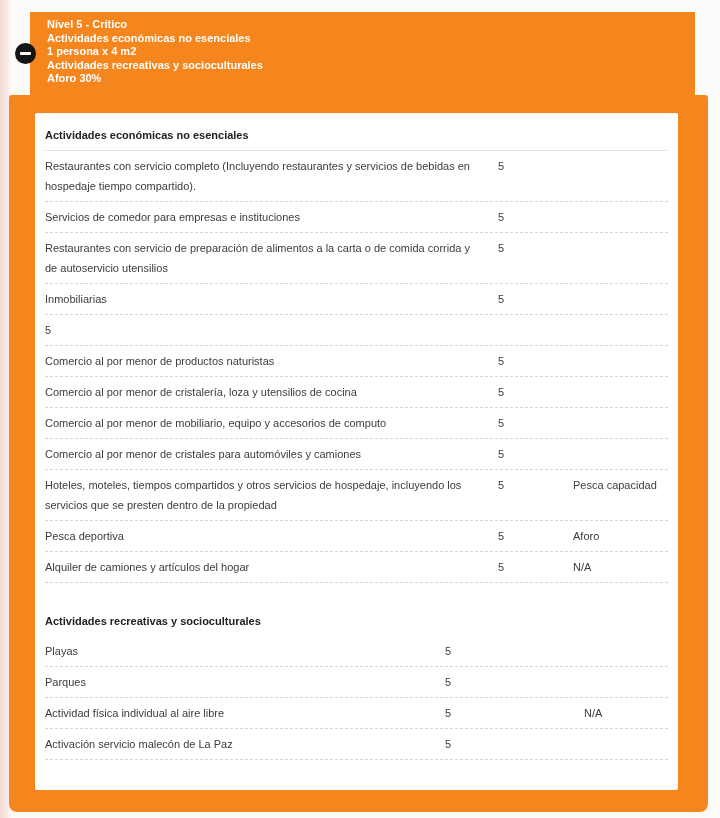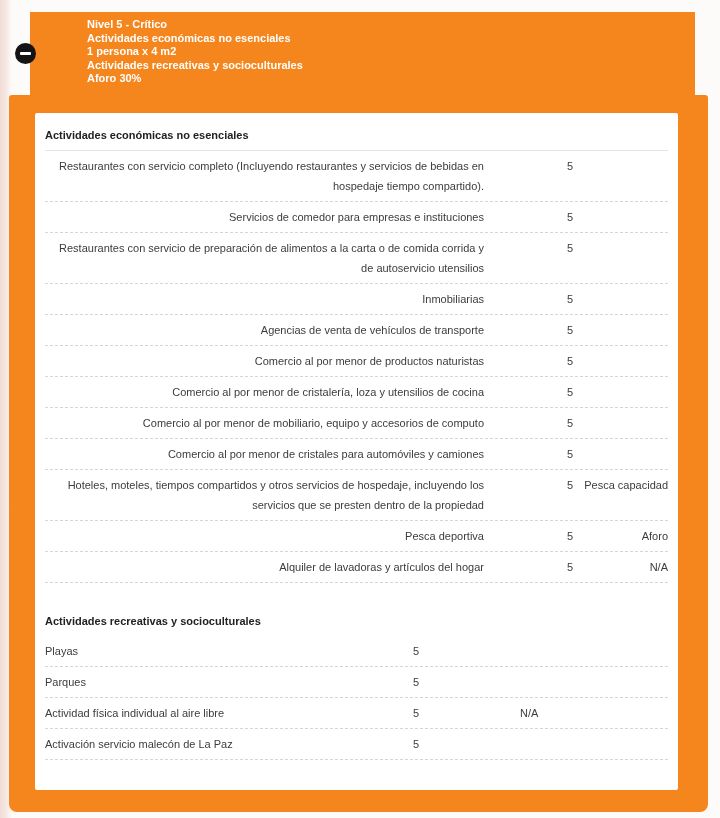--- a/index.html
+++ b/index.html
@@ -19,21 +19,20 @@
     background: #f5861d;
     padding: 6px 10px 0 17px;
     cursor: pointer;
   }
   .banner-line {
     color: #ffffff;
     font-size: 11px;
     font-weight: bold;
     line-height: 13.5px;
     white-space: nowrap;
-    margin-left: 40px;
   }
 
   
   .minus-badge {
     position: absolute;
     left: 15px; top: 43px;
     width: 21px; height: 21px;
     background: #141414;
     border-radius: 50%;
     z-index: 3;
@@ -76,22 +75,22 @@
   }
   .layout-wide .section-title { border-bottom: 1px solid #e4e4e4; }
   .layout-narrow { margin-top: 18px; }
 
   .row {
     display: grid;
     align-items: start;
     padding: 5px 0;
     border-bottom: 1px dashed #d6d6d6;
   }
-  .layout-wide .row   { grid-template-columns: 453px 75px 1fr; text-align: right; }
-  .layout-narrow .row { grid-template-columns: 368px 107px 1fr; }
+  .layout-wide .row   { grid-template-columns: 453px 75px 1fr; }
+  .layout-narrow .row { grid-template-columns: 368px 107px 1fr; gap: 32px; }
 
   .cell {
     font-size: 11px;
     color: #3c3c3c;
     line-height: 20px;
   }
   .cell.activity { padding-right: 14px; }
 </style>
 </head>
 <body>
@@ -129,21 +128,20 @@
     <div class="cell note"></div>
   </div>
 
   <div class="row">
     <div class="cell activity">Inmobiliarias</div>
     <div class="cell value">5</div>
     <div class="cell note"></div>
   </div>
 
   <div class="row">
-    <div class="cell activity">Agencias de venta de vehículos de transporte</div>
     <div class="cell value">5</div>
     <div class="cell note"></div>
   </div>
 
   <div class="row">
     <div class="cell activity">Comercio al por menor de productos naturistas</div>
     <div class="cell value">5</div>
     <div class="cell note"></div>
   </div>
 
@@ -171,21 +169,21 @@
     <div class="cell note">Pesca capacidad</div>
   </div>
 
   <div class="row">
     <div class="cell activity">Pesca deportiva</div>
     <div class="cell value">5</div>
     <div class="cell note">Aforo</div>
   </div>
 
   <div class="row">
-    <div class="cell activity">Alquiler de lavadoras y artículos del hogar</div>
+    <div class="cell activity">Alquiler de camiones y artículos del hogar</div>
     <div class="cell value">5</div>
     <div class="cell note">N/A</div>
   </div>
 </div>
   </section>
 
   <section class="section layout-narrow">
     <h3 class="section-title">Actividades recreativas y socioculturales</h3>
     <div class="rows">
   <div class="row">

